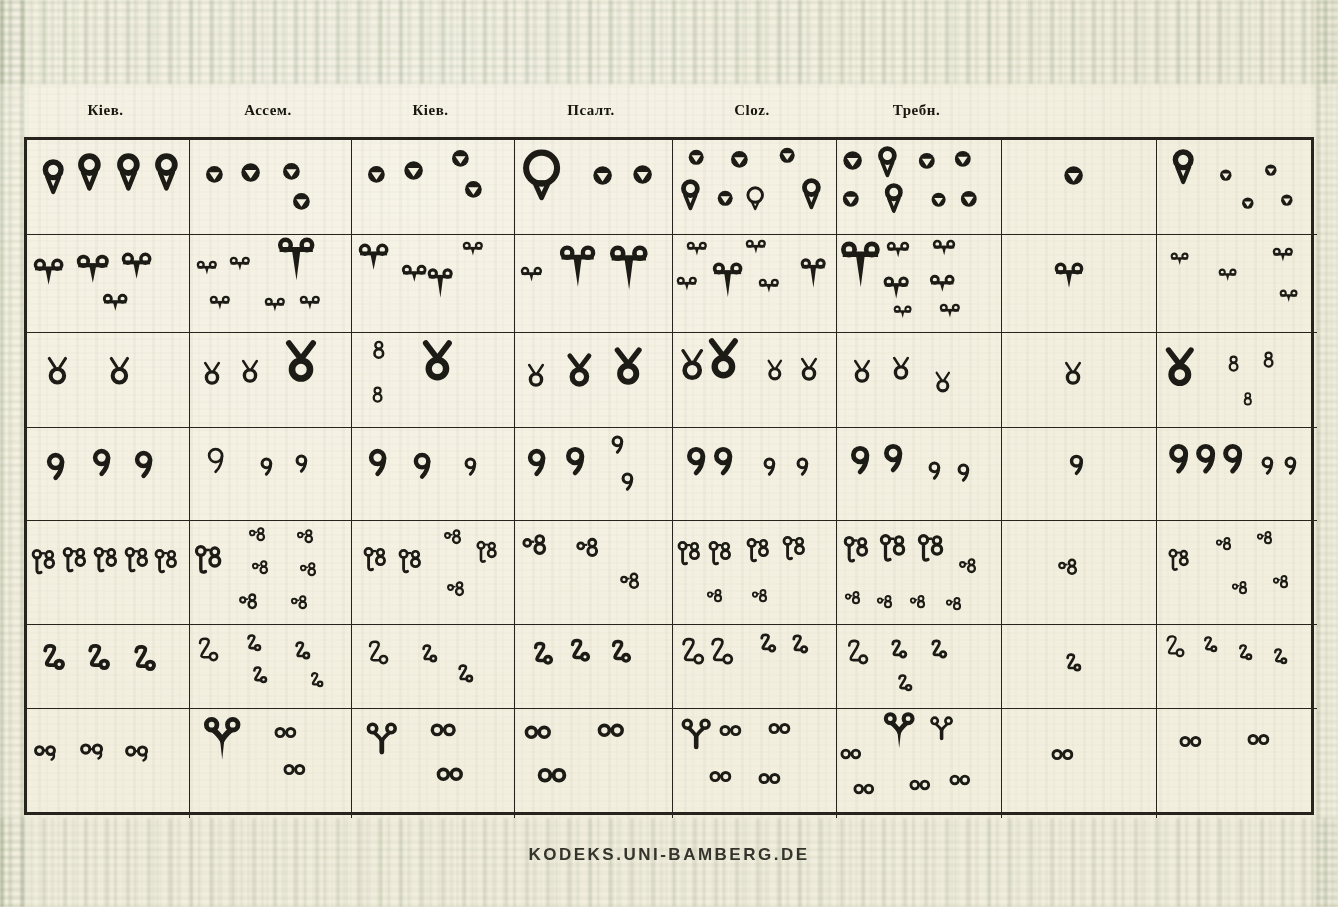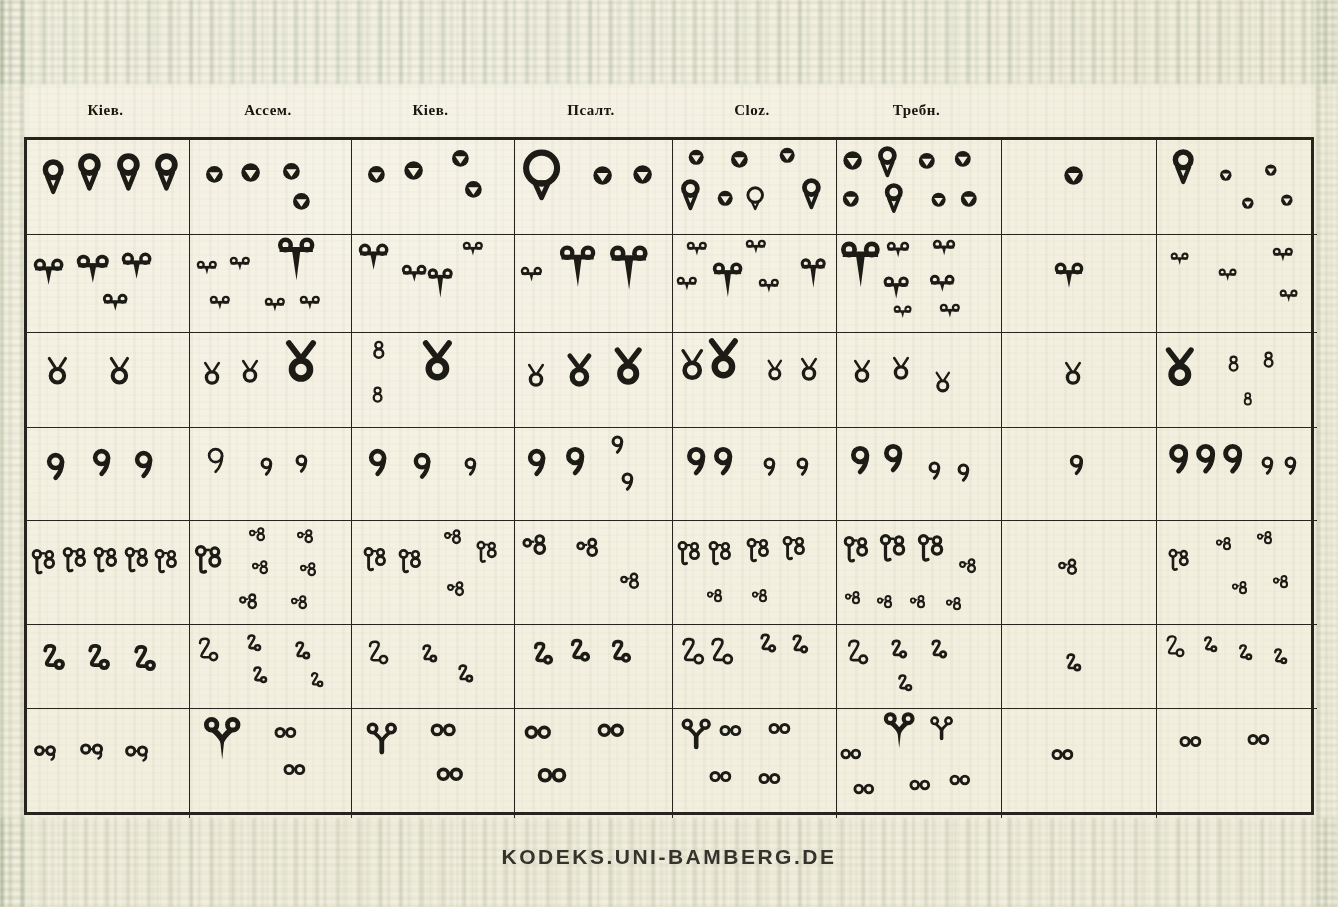--- a/index.html
+++ b/index.html
@@ -55,21 +55,21 @@
     border-right:1.7px solid var(--grid,#26241c);
     border-bottom:1.9px solid var(--grid,#26241c);
   }
   .cell:nth-child(8n){border-right:none;}
   .cell:nth-last-child(-n+8){border-bottom:none;}
   .glyph{position:absolute;overflow:visible;color:var(--ink,#1c1b15);}
   .watermark{
     position:absolute;left:0;top:845px;width:1338px;
     text-align:center;
     font-family:"Liberation Sans", sans-serif;
-    font-weight:bold;font-size:21px;letter-spacing:2.5px;
+    font-weight:bold;font-size:17px;letter-spacing:2.5px;
     color:var(--wm,#35342c);
   }
   svg.defs{position:absolute;width:0;height:0;}
 </style>
 </head>
 <body style="--paper: #f3efdf; --ink: #1c1b15; --grid: #26241c; --wm: #35342c;">
 
 <div class="page">
   <div class="bleedlayer"></div>
   <div class="bleed bleed-top"></div>

